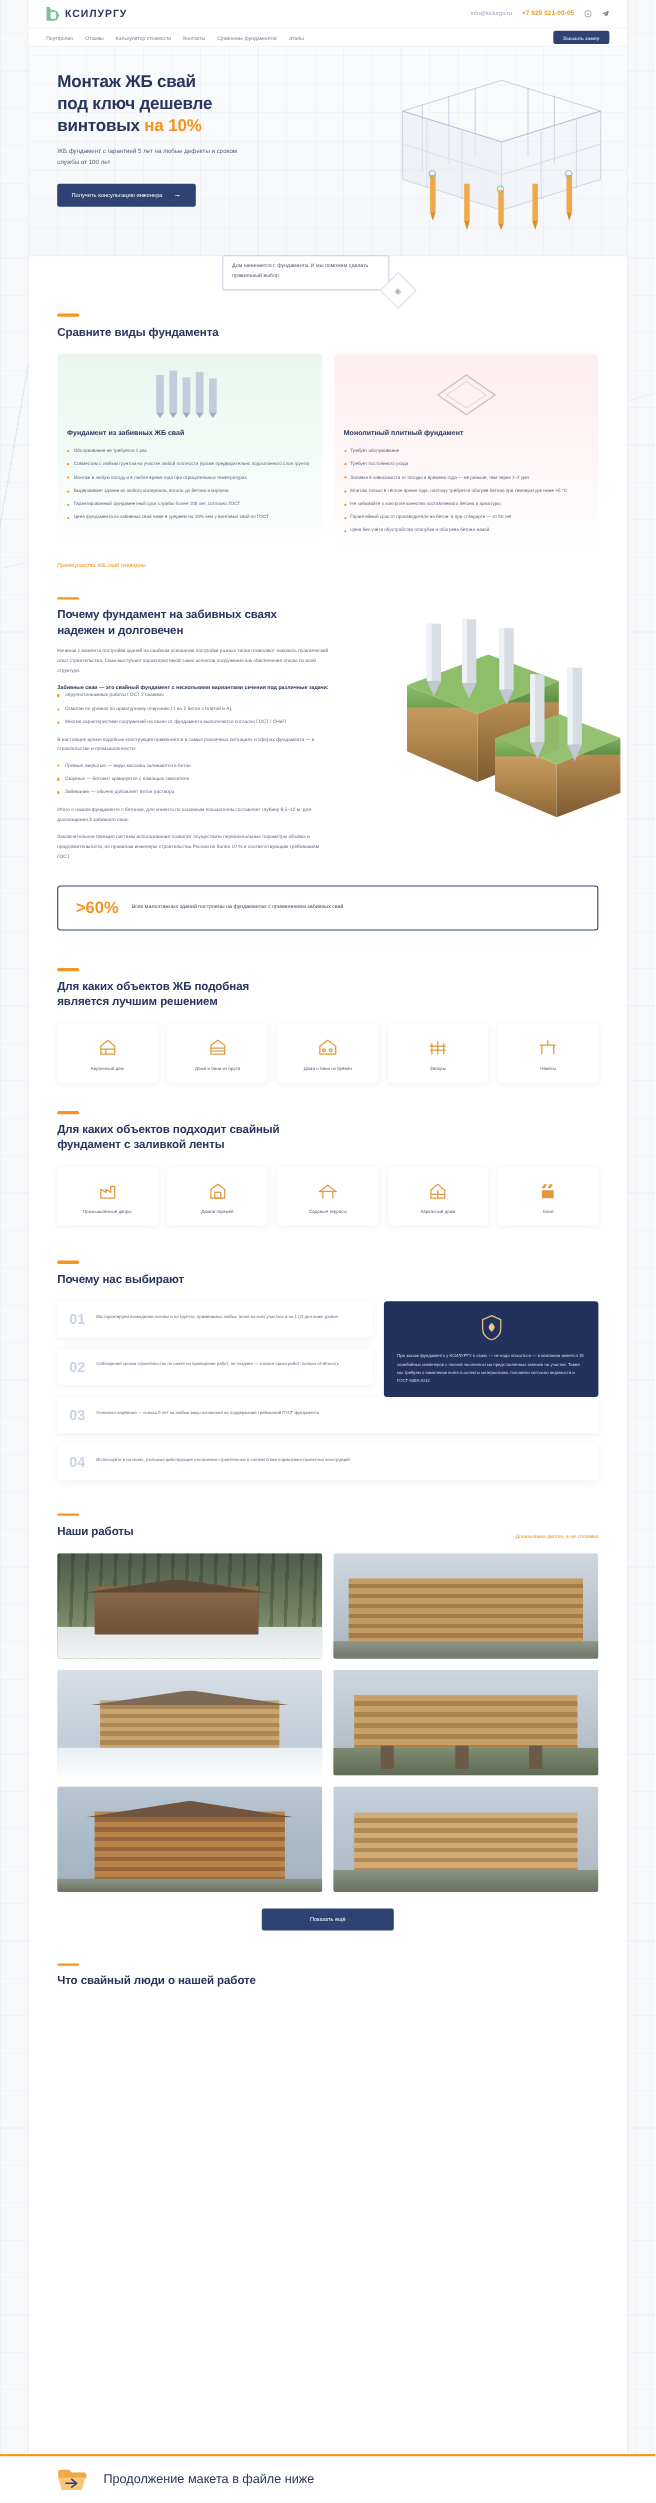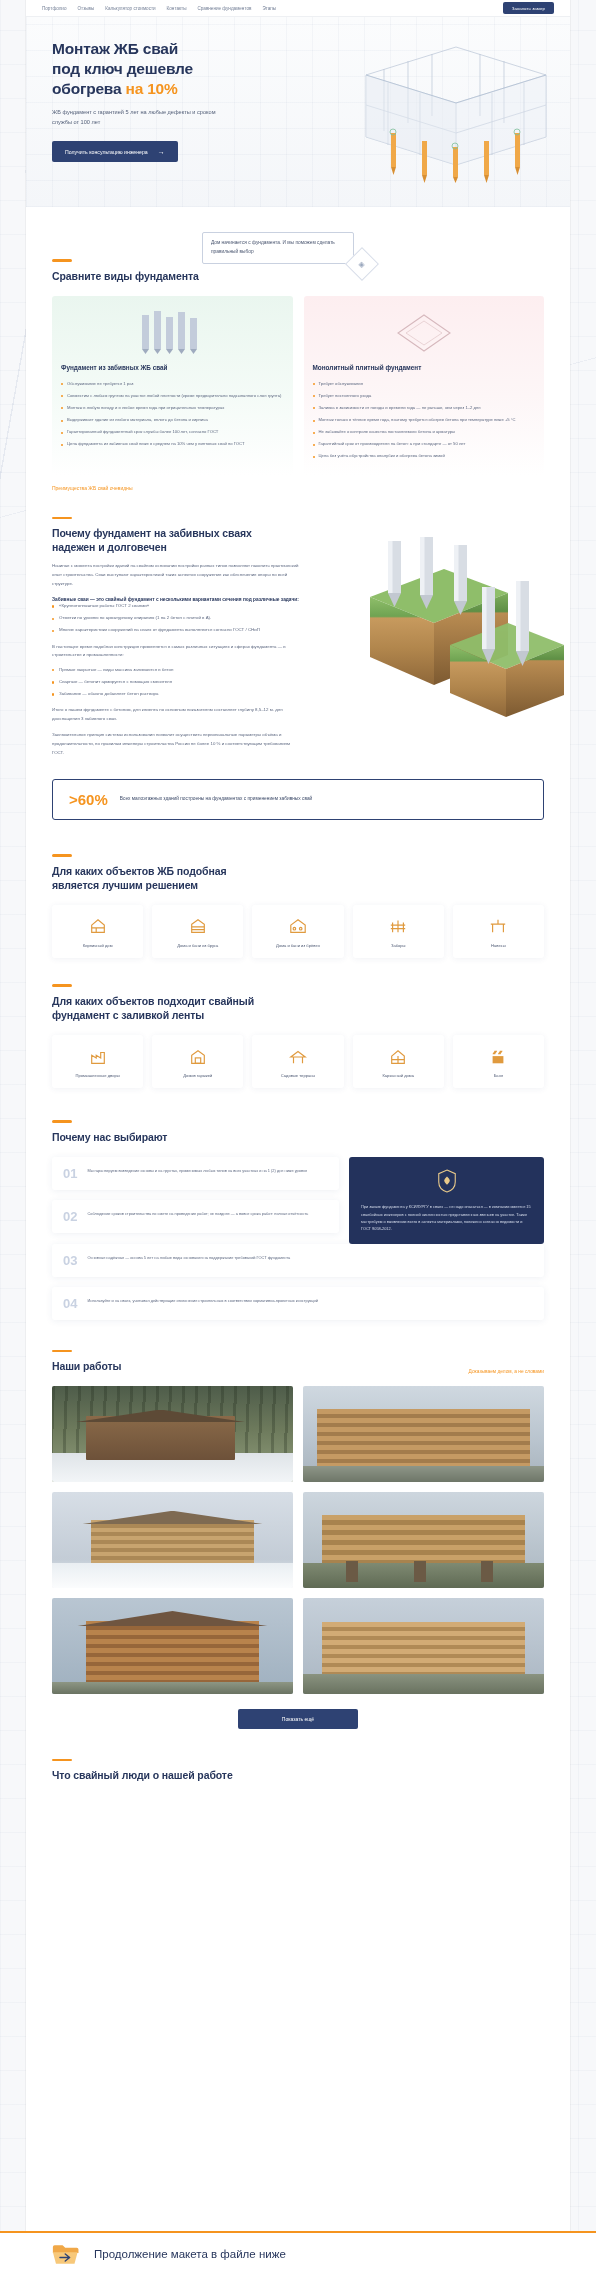--- a/index.html
+++ b/index.html
@@ -202,20 +202,41 @@
 </style>
 </head>
 <body>
 
 <div class="page">
   <div class="bp"></div>
   <div class="bp2"></div>
 
   <div class="sheet">
 
+    <div class="topbar">
+      <div class="logo">
+        <span class="logo-mark"></span>
+        <span class="logo-text">КСИЛУРГУ</span>
+      </div>
+      <div class="topbar-right">
+        <span class="tb-mail">info@ksilurgu.ru</span>
+        <span class="tb-phone">+7 929 021-00-05</span>
+        <span class="tb-ic">
+          <svg viewBox="0 0 16 16" fill="none" stroke="currentColor" stroke-width="1.4">
+              <circle cx="8" cy="8" r="6.6"></circle>
+              <path d="M5.6 6.2c.2 1.8 2.4 4 4.2 4.2l.9-.9-1.2-.8-.7.5c-.6-.3-1.3-1-1.6-1.6l.5-.7-.8-1.2z" fill="currentColor" stroke="none"></path>
+            </svg>
+        </span>
+        <span class="tb-ic">
+          <svg viewBox="0 0 16 16" fill="currentColor">
+              <path d="M15 2 1 7.4l3.7 1.2L13 4.1 6.2 9.7l-.2 3.6 2-2.3 3.4 2.4z"></path>
+            </svg>
+        </span>
+      </div>
+    </div>
 
     <div class="navbar">
       <span class="nav-item">Портфолио</span>
       <span class="nav-item">Отзывы</span>
       <span class="nav-item">Калькулятор стоимости</span>
       <span class="nav-item">Контакты</span>
       <span class="nav-item">Сравнение фундаментов</span>
       <span class="nav-item">Этапы</span>
       <span class="nav-cta">Заказать замер</span>
     </div>
@@ -257,21 +278,21 @@
               <circle cx="119" cy="113" r="3"></circle>
               <circle cx="181" cy="99" r="3"></circle>
           </g>
         </svg>
       </div>
 
       <div class="hero-inner">
         <h1 class="h1">
           <span>Монтаж ЖБ свай</span><br>
           <span>под ключ дешевле</span><br>
-          <span>обогрева </span><span class="acc">на 10%</span>
+          <span>винтовых </span><span class="acc">на 10%</span>
         </h1>
         <p class="hero-sub">ЖБ фундамент с гарантией 5 лет на любые дефекты и сроком службы от 100 лет</p>
         <div class="hero-btn">
           <span>Получить консультацию инженера</span>
           <span class="arw">→</span>
         </div>
       </div>
     </div>
 
     <div class="bubble">Дом начинается с фундамента. И мы поможем сделать правильный выбор</div>

